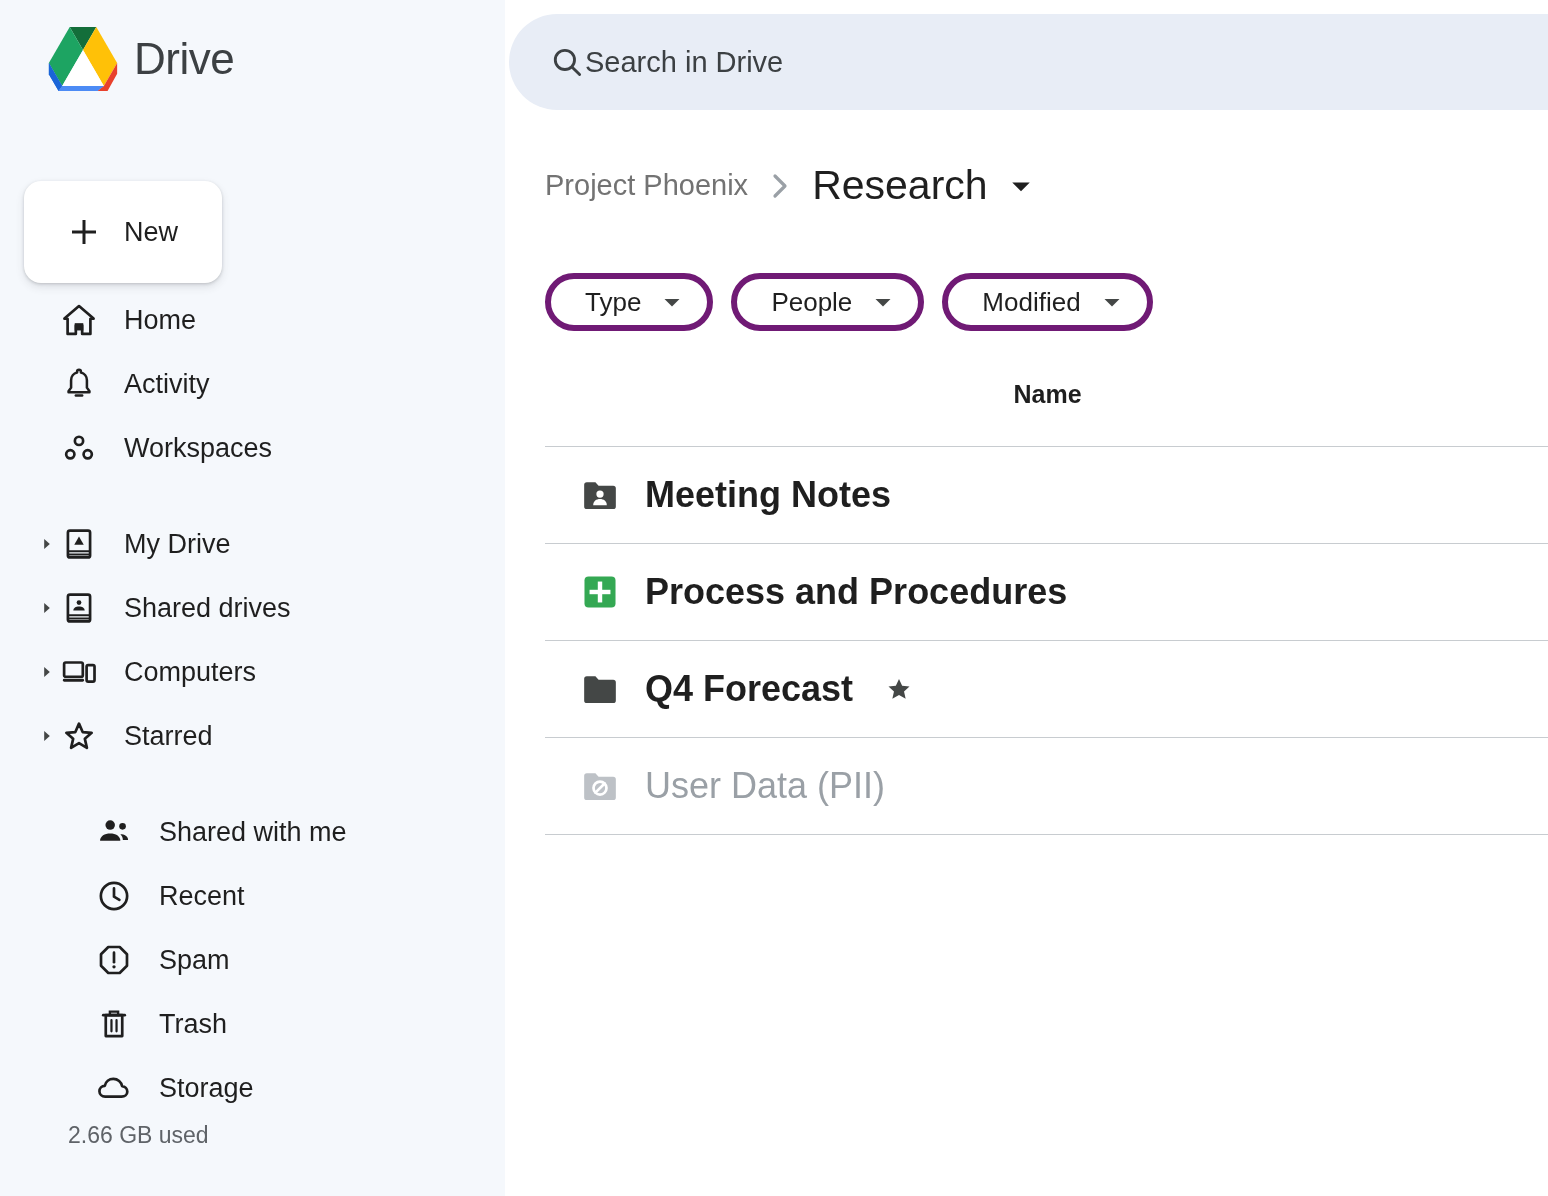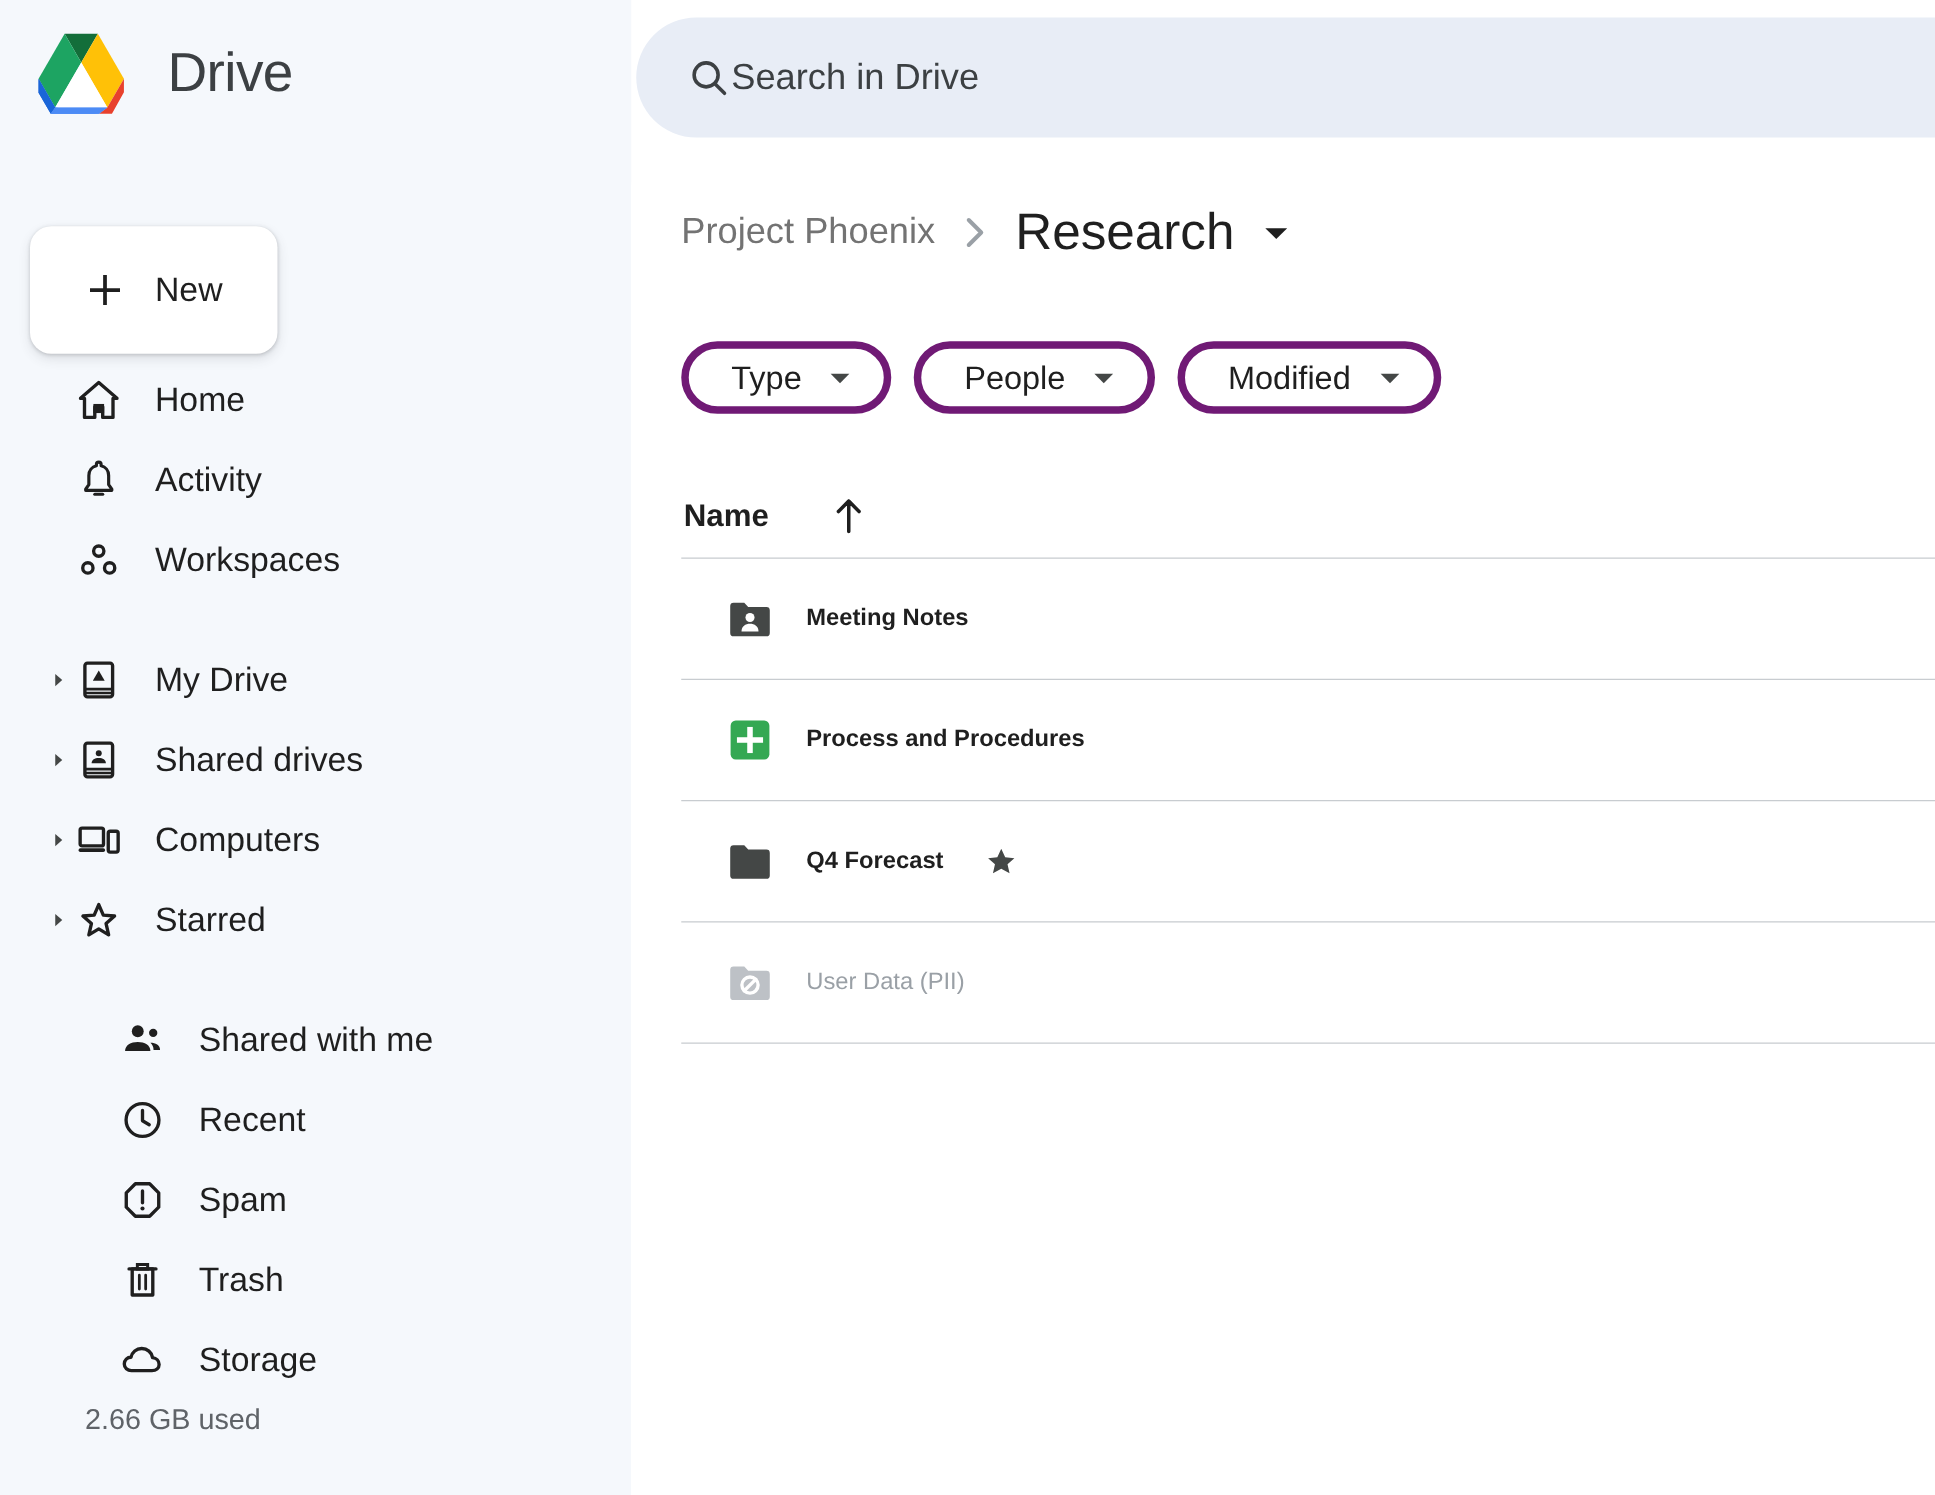--- a/index.html
+++ b/index.html
@@ -18,24 +18,24 @@
   #sidebar {
     position: absolute;
     left: 0; top: 0;
     width: 505px;
     height: 1196px;
     background: #f5f8fc;
   }
 
   .brand {
     position: absolute;
-    left: 24px; top: 22px;
-    display: flex;
-    align-items: center;
-    gap: 28px;
+    left: 42px; top: 22px;
+    display: flex;
+    align-items: center;
+    gap: 10px;
   }
   .brand-logo { width: 82px; height: 74px; display: block; }
   .brand-name {
     font-size: 44px;
     color: #3c4043;
     letter-spacing: -0.5px;
     font-weight: 400;
   }
 
   .new-btn {
@@ -168,36 +168,37 @@
 
   
   #table { position: absolute; left: 40px; top: 255px; right: 0; }
 
   .table-head {
     display: flex;
     align-items: center;
     height: 66px;
     padding-left: 2px;
     gap: 52px;
+    flex-direction: column;
   }
   .col-name { font-size: 25px; color: #1f1f1f; font-weight: 700; }
   .sort-arrow { width: 24px; height: 30px; display: block; cursor: pointer; }
 
   .divider { height: 1px; background: #c8ccd0; width: 100%; }
 
   .file-row {
     display: flex;
     align-items: center;
     height: 96px;
     cursor: pointer;
     padding-left: 36px;
     gap: 26px;
   }
   .file-icon { width: 38px; height: 38px; display: block; flex: none; }
-  .file-name { font-size: 19px; color: #1f1f1f; font-weight: 700; white-space: nowrap; }
+  .file-name { font-size: 36px; color: #1f1f1f; font-weight: 700; white-space: nowrap; }
   .file-row.disabled .file-name { color: #9aa0a6; font-weight: 400; }
   .star-icon { width: 28px; height: 28px; display: block; margin-left: 6px; }
 </style>
 </head>
 <body>
 
 <div id="sidebar">
 
   <div class="brand">
     <svg class="brand-logo" viewBox="0 0 48 44">

